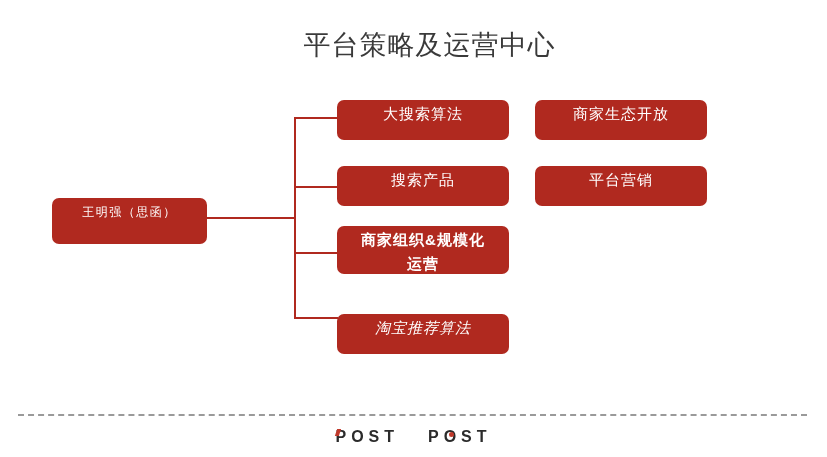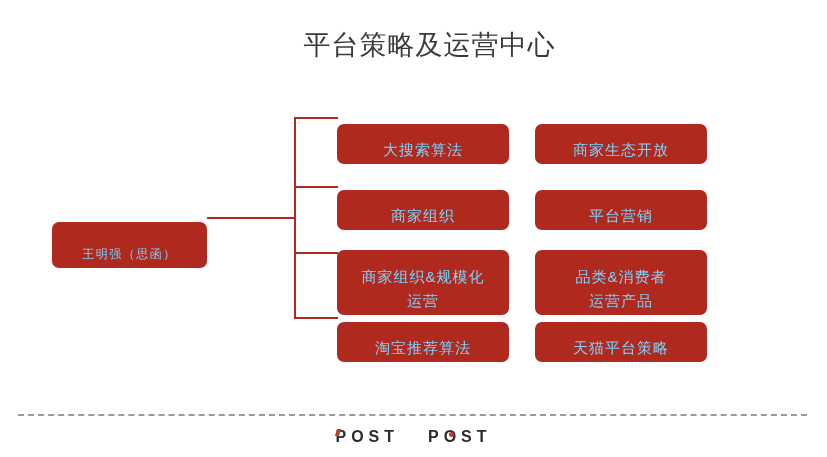--- a/index.html
+++ b/index.html
@@ -31,61 +31,61 @@
     letter-spacing: 1px;
     line-height: 34px;
     white-space: nowrap;
   }
 
   
   .node {
     position: absolute;
     background: #b0291f;
     border-radius: 7px;
-    color: #7dd3fc;
+    color: #ffffff;
     display: flex;
-    align-items: flex-end;
+    align-items: flex-start;
     justify-content: center;
     text-align: center;
     font-size: 15px;
     line-height: 24px;
     letter-spacing: 1px;
     box-sizing: border-box;
     padding: 2px 6px;
-    margin-top: 24px;
   }
   .node.root {
     left: 52px;
     top: 198px;
     width: 155px;
     height: 46px;
     font-size: 12px;
     letter-spacing: 1.5px;
   }
   .node.child {
     width: 172px;
     height: 40px;
   }
   .node.child.tall {
-    height: 65px;
+    height: 48px;
+    font-weight: bold;
   }
   .node-label {
     display: block;
     white-space: pre-line;
   }
 
   
   .col-a { left: 337px; }
   .col-b { left: 535px; }
 
   
   .row-1 { top: 100px; }
   .row-2 { top: 166px; }
   .row-3 { top: 226px; }
-  .row-4 { top: 298px; }
+  .row-4 { top: 314px; font-style: italic; }
 
   
   .connector {
     position: absolute;
     background: #b0291f;
   }
   .h-line { height: 1.6px; }
   .v-line { width: 1.6px; }
 
   
@@ -157,42 +157,35 @@
   <div class="connector h-line conn-b4"></div>
 
   <div class="node root">
     <span class="node-label">王明强（思函）</span>
   </div>
 
   <div class="node child col-a row-1">
     <span class="node-label">大搜索算法</span>
   </div>
   <div class="node child col-a row-2">
-    <span class="node-label">商家组织</span>
+    <span class="node-label">搜索产品</span>
   </div>
   <div class="node child tall col-a row-3">
     <span class="node-label">商家组织&amp;规模化
 运营</span>
   </div>
   <div class="node child col-a row-4">
     <span class="node-label">淘宝推荐算法</span>
   </div>
 
   <div class="node child col-b row-2">
     <span class="node-label">平台营销</span>
   </div>
   <div class="node child col-b row-1">
     <span class="node-label">商家生态开放</span>
-  </div>
-  <div class="node child tall col-b row-3">
-    <span class="node-label">品类&amp;消费者
-运营产品</span>
-  </div>
-  <div class="node child col-b row-4">
-    <span class="node-label">天猫平台策略</span>
   </div>
 
   <div class="footer-divider"></div>
   <div class="footer-logo">
     <span class="lp-word">
       <span>POST</span>
       <span class="logo-accent-l"></span>
     </span>
     <span class="lp-gap"></span>
     <span class="lp-word">

